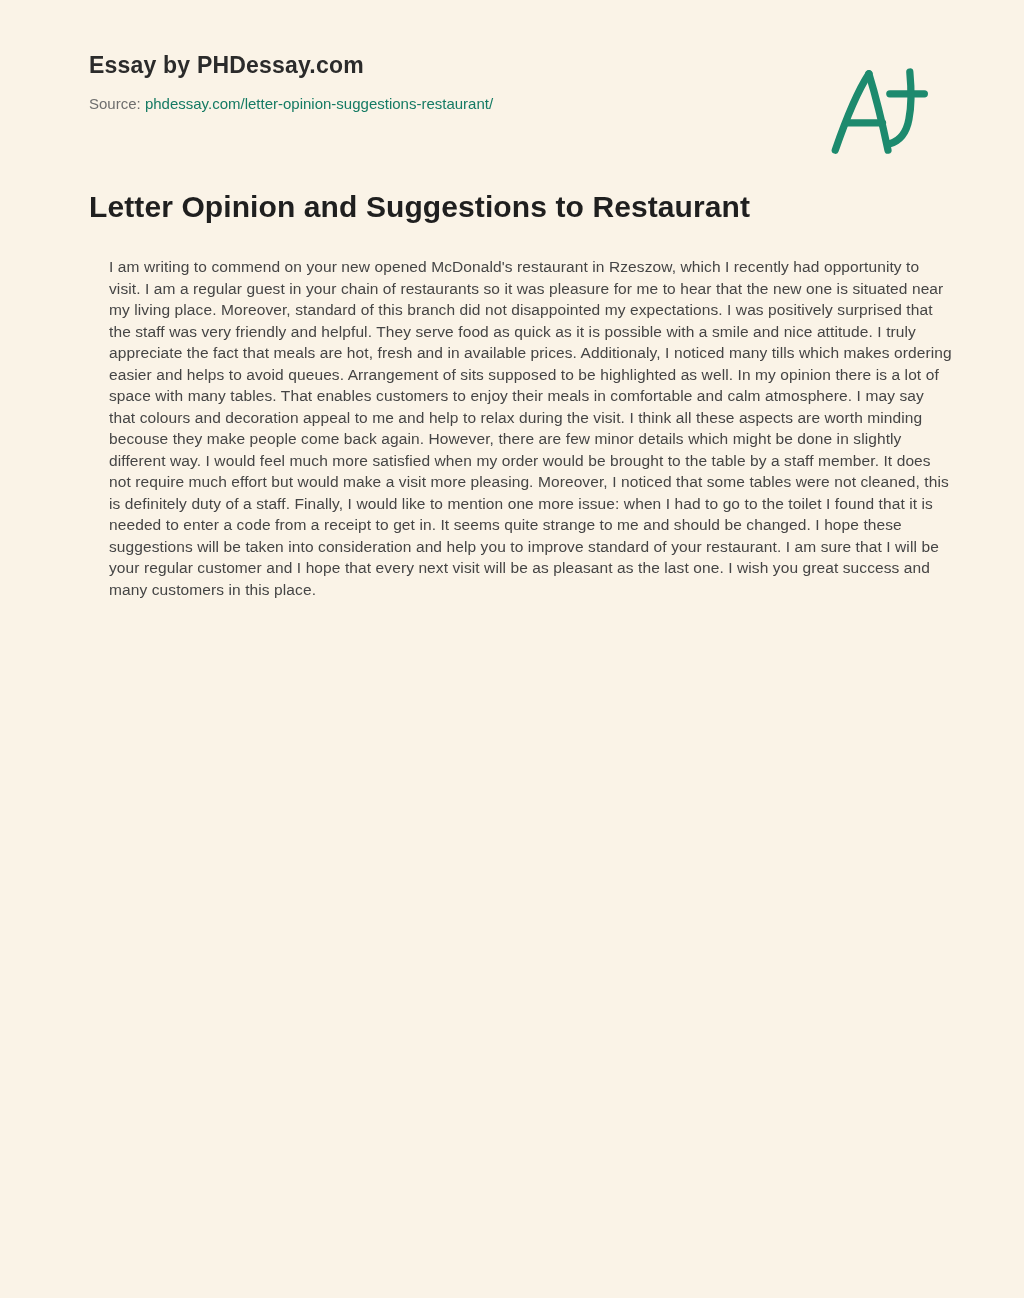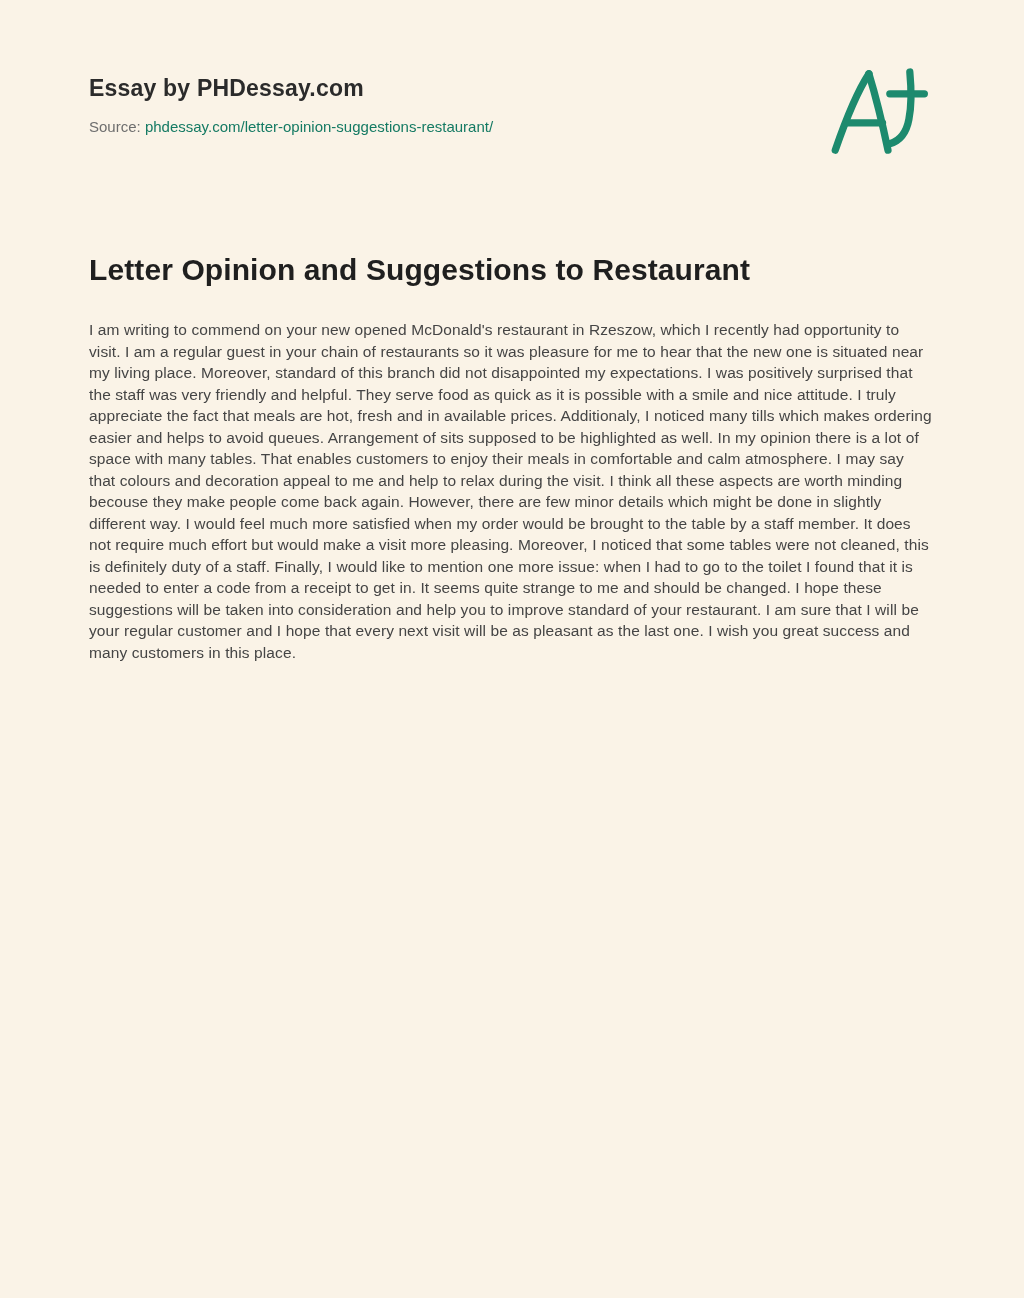--- a/index.html
+++ b/index.html
@@ -9,21 +9,21 @@
     font-family: "Liberation Sans", "DejaVu Sans", sans-serif;
   }
   body {
     background: #FAF3E7;
     position: relative;
   }
   .page {
     width: 1024px;
     height: 1298px;
     position: relative;
-    padding: 75px 92px 0 89px;
+    padding: 52px 92px 0 89px;
   }
   .header-title {
     font-size: 23px;
     font-weight: 700;
     color: #2B2B2B;
     letter-spacing: 0.2px;
   }
   .source-line {
     margin-top: 16px;
     font-size: 15px;
@@ -43,33 +43,34 @@
   }
   .logo svg { width: 100%; height: 100%; }
   .logo path {
     fill: none;
     stroke: #1D8A6E;
     stroke-width: 8;
     stroke-linecap: round;
     stroke-linejoin: round;
   }
   .article-title {
-    margin-top: 118px;
+    margin-top: 78px;
     font-size: 30px;
     font-weight: 700;
     color: #1F1F1F;
     letter-spacing: 0.1px;
   }
   .article-body {
     margin-top: 32px;
     width: 843px;
     font-size: 15.5px;
     line-height: 21.5px;
     color: #454545;
     letter-spacing: 0.1px;
+    margin-left: 20px;
   }
 </style>
 </head>
 <body>
 
 <div class="page">
 
   <div class="header-title">Essay by PHDessay.com</div>
 
   <div class="source-line">

